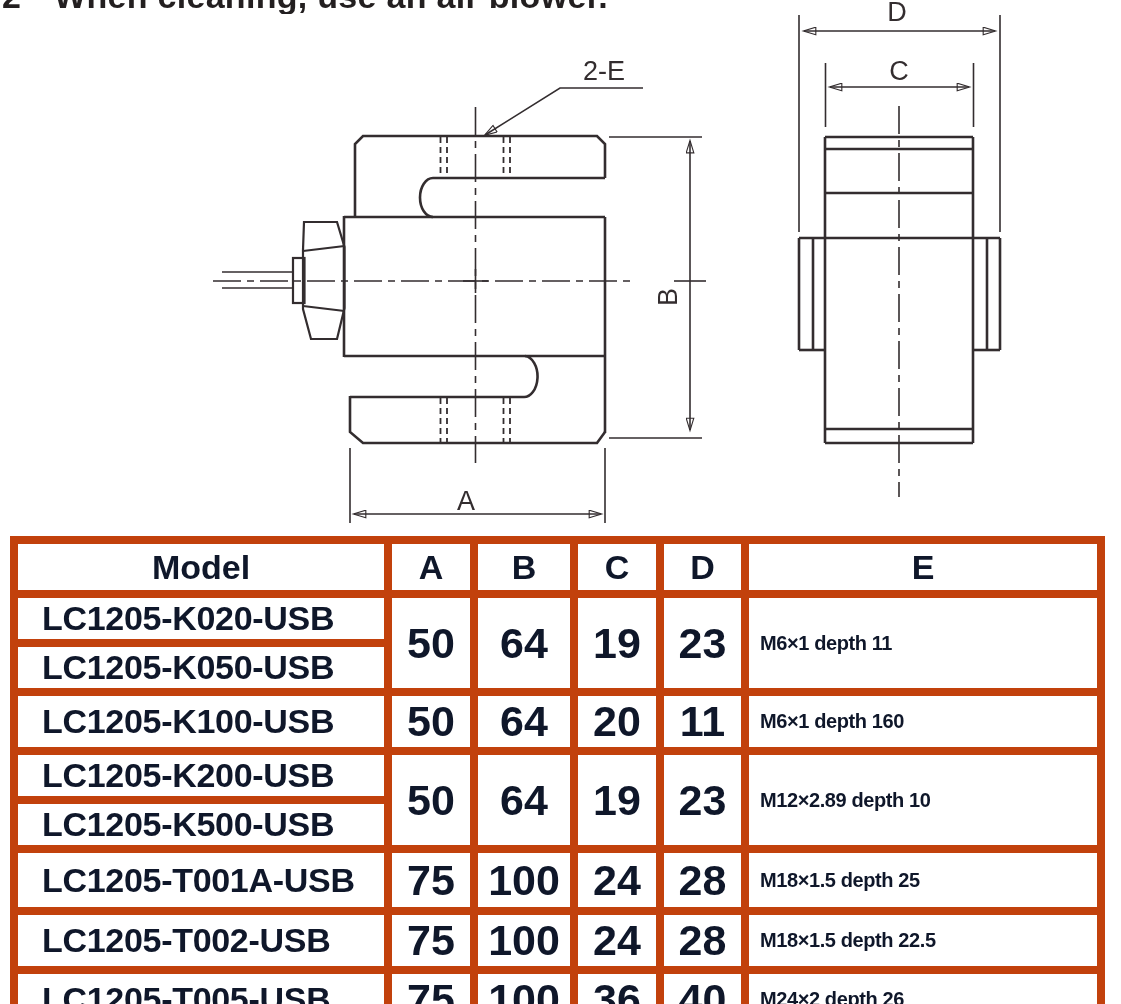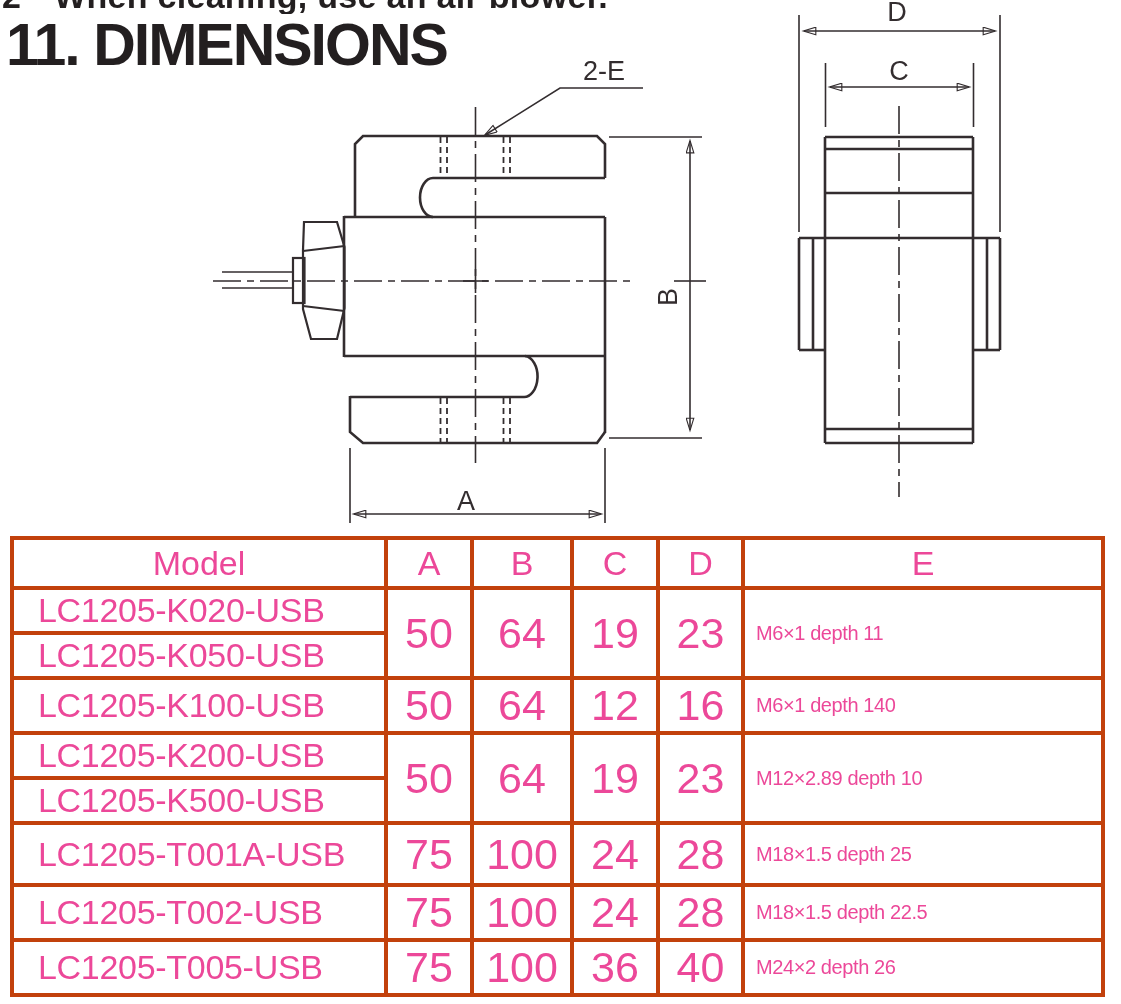--- a/index.html
+++ b/index.html
@@ -21,22 +21,22 @@
   .outline{stroke-width:2.6px;}
   .med{stroke-width:2.2px;}
   .thin{stroke-width:1.6px;}
   .hidden-l{stroke-width:1.8px;stroke-dasharray:6 4;}
   .center-l{stroke-width:1.6px;stroke-dasharray:28 6 7 6;}
   .dimtext{font-family:"Liberation Sans",sans-serif;font-size:27px;fill:#332d2f;}
   .arrfill{fill:#332d2f;stroke:none;}
   
   table.dims{position:absolute;left:10px;top:536px;width:1095px;border-collapse:collapse;
     table-layout:fixed;border:4px solid #231f20;}
-  table.dims td,table.dims th{border:4px solid #c2410c;font-weight:normal;
-    color:#ec4899;overflow:hidden;white-space:nowrap;}
+  table.dims td,table.dims th{border:8px solid #c2410c;font-weight:bold;
+    color:#0f172a;overflow:hidden;white-space:nowrap;}
   th.hdr{font-size:34px;text-align:center;height:44px;}
   td.model{font-size:34px;text-align:left;padding-left:24px;letter-spacing:-.3px;}
   td.num{font-size:43px;text-align:center;}
   td.spec{font-size:20px;text-align:left;padding-left:11px;letter-spacing:-.4px;}
   tr.r{height:45px;}
   tr.rt{height:62px;}
   td.thin-b{border-bottom-width:3px;}
   td.thin-t{border-top-width:3px;}
 </style>
 </head>
@@ -44,21 +44,20 @@
 
 <div class="canvas">
 
   <div class="clip-line">
     <div class="inner">
       <span class="num">2</span>
       <span>When cleaning, use an air blower.</span>
     </div>
   </div>
 
-  <div class="h1">11. DIMENSIONS</div>
 
   <svg class="draw" width="1121" height="535" viewBox="0 0 1121 535">
     <defs>
       <marker id="arw" viewBox="0 0 12 8" refX="11" refY="4" markerWidth="17" markerHeight="9" markerUnits="userSpaceOnUse" orient="auto-start-reverse">
         <path class="arrfill" d="M0.5,0.6 L11.6,4 L0.5,7.4 Z"></path>
       </marker>
     </defs>
 
     <g>
 
@@ -190,23 +189,23 @@
       <td class="num" rowspan="2">23</td>
       <td class="spec" rowspan="2">M6×1 depth 11</td>
     </tr>
     <tr class="r">
       <td class="model thin-t">LC1205-K050-USB</td>
     </tr>
     <tr class="r">
       <td class="model">LC1205-K100-USB</td>
       <td class="num">50</td>
       <td class="num">64</td>
-      <td class="num">12</td>
-      <td class="num">16</td>
-      <td class="spec">M6×1 depth 140</td>
+      <td class="num">20</td>
+      <td class="num">11</td>
+      <td class="spec">M6×1 depth 160</td>
     </tr>
     <tr class="r">
       <td class="model thin-b">LC1205-K200-USB</td>
       <td class="num" rowspan="2">50</td>
       <td class="num" rowspan="2">64</td>
       <td class="num" rowspan="2">19</td>
       <td class="num" rowspan="2">23</td>
       <td class="spec" rowspan="2">M12×2.89 depth 10</td>
     </tr>
     <tr class="r">

